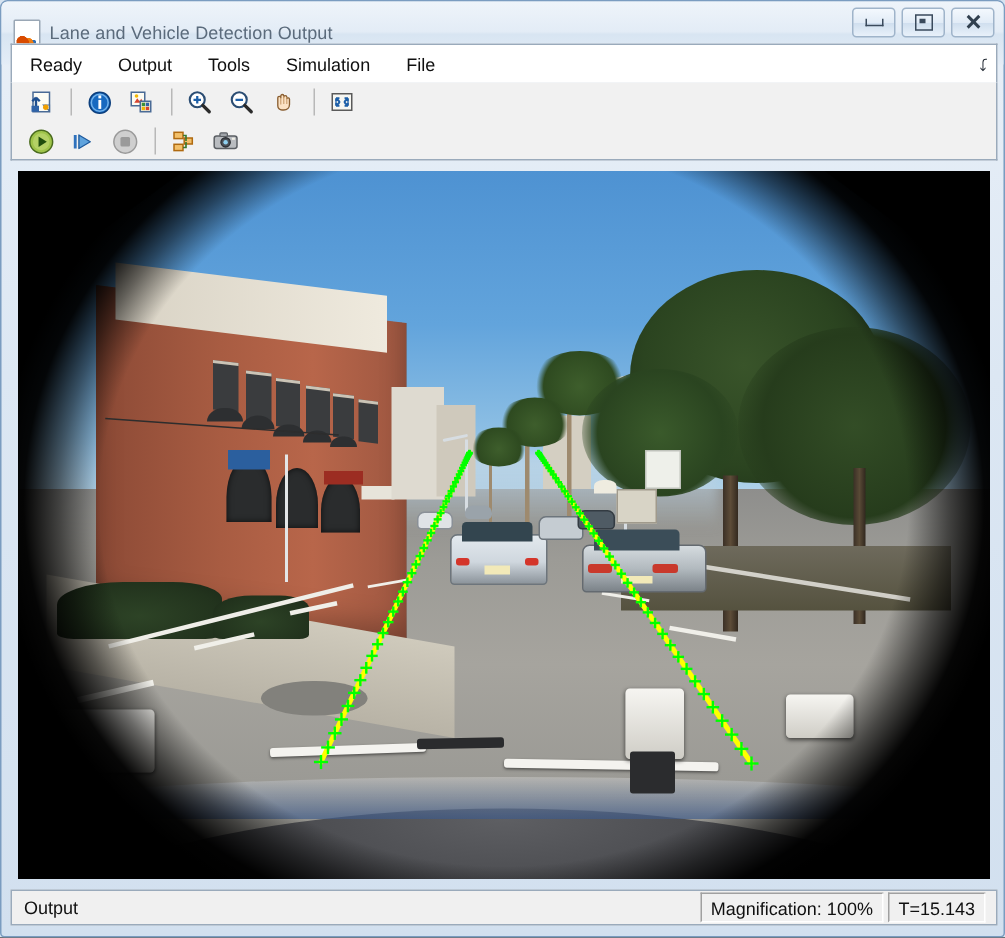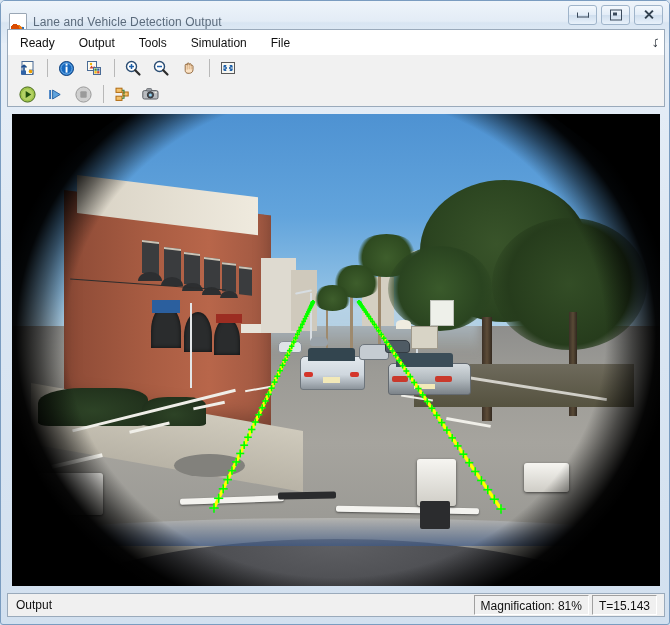--- a/index.html
+++ b/index.html
@@ -683,18 +683,18 @@
             <line x1="489" y1="390.3" x2="489" y2="399.7"></line>
           </g>
       </svg>
 
     </div>
   </div>
 
   <div id="statusbar">
     <div id="status-ready">Output</div>
     <div id="status-cells">
-      <div class="status-cell">Magnification: 81%</div>
+      <div class="status-cell">Magnification: 100%</div>
       <div class="status-cell">T=15.143</div>
     </div>
   </div>
 
 </div>
 
 </body></html>

